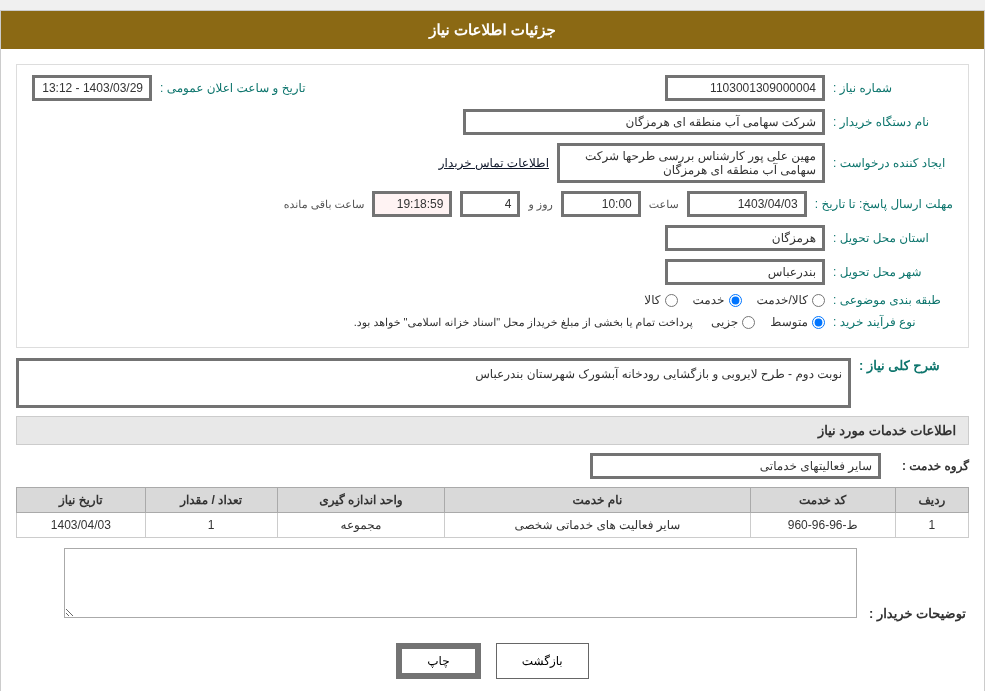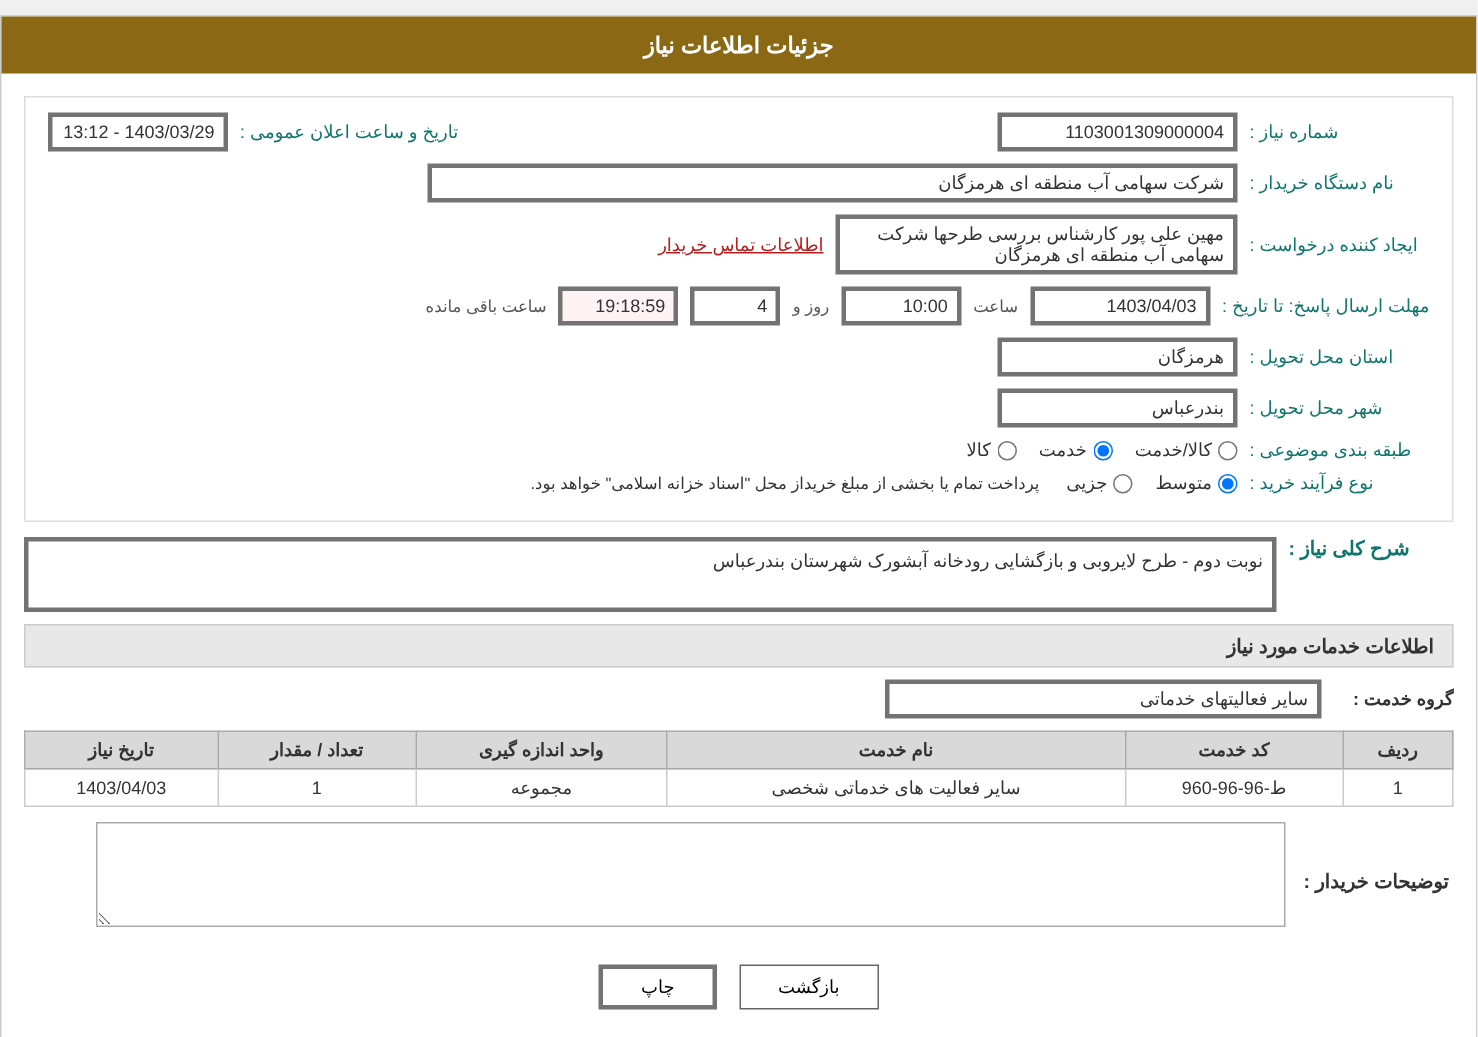--- a/index.html
+++ b/index.html
@@ -52,21 +52,21 @@
       font-size: 12px;
       min-height: 22px;
       direction: rtl;
     }
     .field-medium { width: 160px; }
     .field-narrow { width: 120px; }
     .field-small { width: 80px; }
     .field-xsmall { width: 60px; }
 
     .link-text {
-      color: #b91c1c;
+      color: #0f172a;
       text-decoration: underline;
       cursor: pointer;
     }
 
     .radio-group {
       display: flex;
       gap: 15px;
       align-items: center;
     }
     .radio-item {
@@ -119,21 +119,21 @@
 
     .group-row {
       display: flex;
       align-items: center;
       gap: 8px;
       margin-bottom: 8px;
     }
 
     .buyer-desc-row {
       display: flex;
-      align-items: center;
+      align-items: flex-end;
       gap: 12px;
       margin-bottom: 10px;
       padding-left: 48px;
     }
     .buyer-desc-label {
       font-weight: bold;
       font-size: 13px;
       min-width: 100px;
       text-align: left;
       padding-top: 5px;
@@ -147,21 +147,21 @@
     }
     .btn {
       padding: 5px 25px;
       font-size: 12px;
       cursor: pointer;
       border: 1px solid #888;
       background: #f5f5f5;
     }
     .btn-print {
       background: #fff;
-      border: 3px solid #737373;
+      border: 6px solid #737373;
     }
     .btn-back {
       background: #fff;
       border: 1px solid #666;
     }
 
     .small-label {
       font-size: 11px;
       color: #555;
     }
@@ -182,21 +182,21 @@
       <div class="form-row">
         <span class="form-label">شماره نیاز :</span>
         <span class="form-value field-medium">1103001309000004</span>
         <span style="flex:1;"></span>
         <span class="form-label">تاریخ و ساعت اعلان عمومی :</span>
         <span class="form-value field-narrow">1403/03/29 - 13:12</span>
       </div>
 
       <div class="form-row">
         <span class="form-label">نام دستگاه خریدار :</span>
-        <span class="form-value" style="width:540px;padding-left:18px;">شرکت سهامی  آب منطقه ای هرمزگان</span>
+        <span class="form-value" style="width:362px;padding-left:18px;">شرکت سهامی  آب منطقه ای هرمزگان</span>
       </div>
 
       <div class="form-row">
         <span class="form-label">ایجاد کننده درخواست :</span>
         <span class="form-value" style="width:268px;">مهین علی پور کارشناس بررسی طرحها شرکت سهامی  آب منطقه ای هرمزگان</span>
         <span class="link-text">اطلاعات تماس خریدار</span>
       </div>
 
       <div class="form-row">
         <span class="form-label">مهلت ارسال پاسخ: تا تاریخ :</span>

